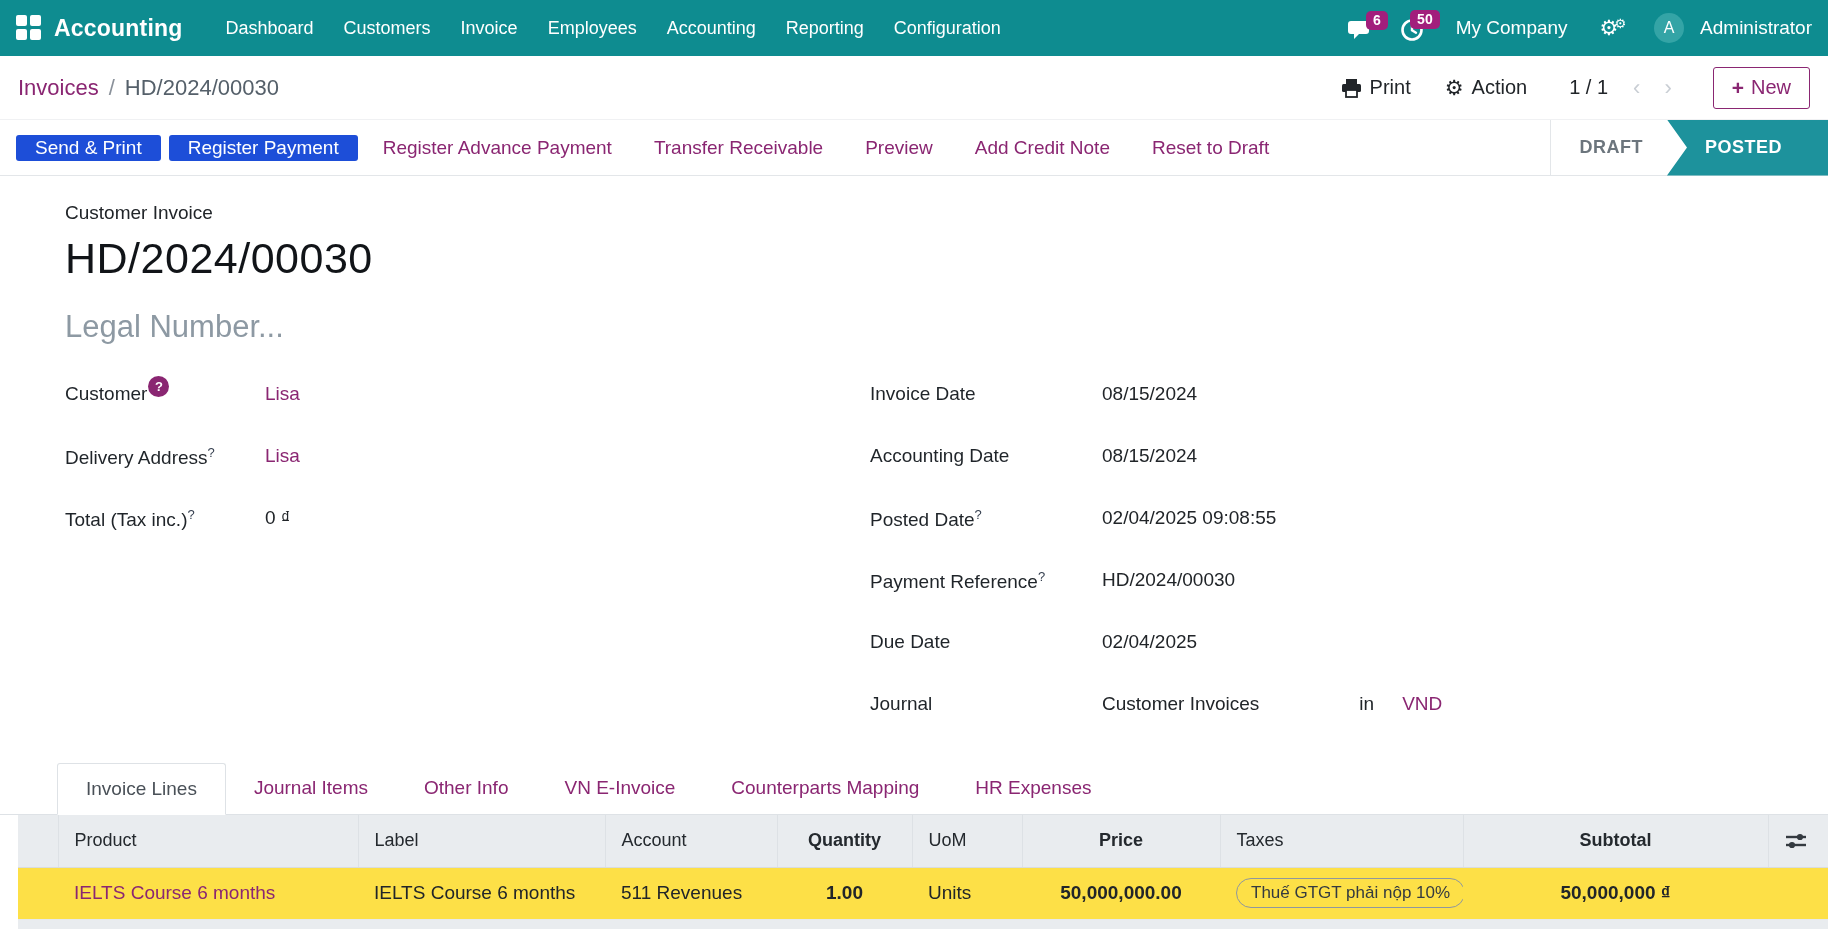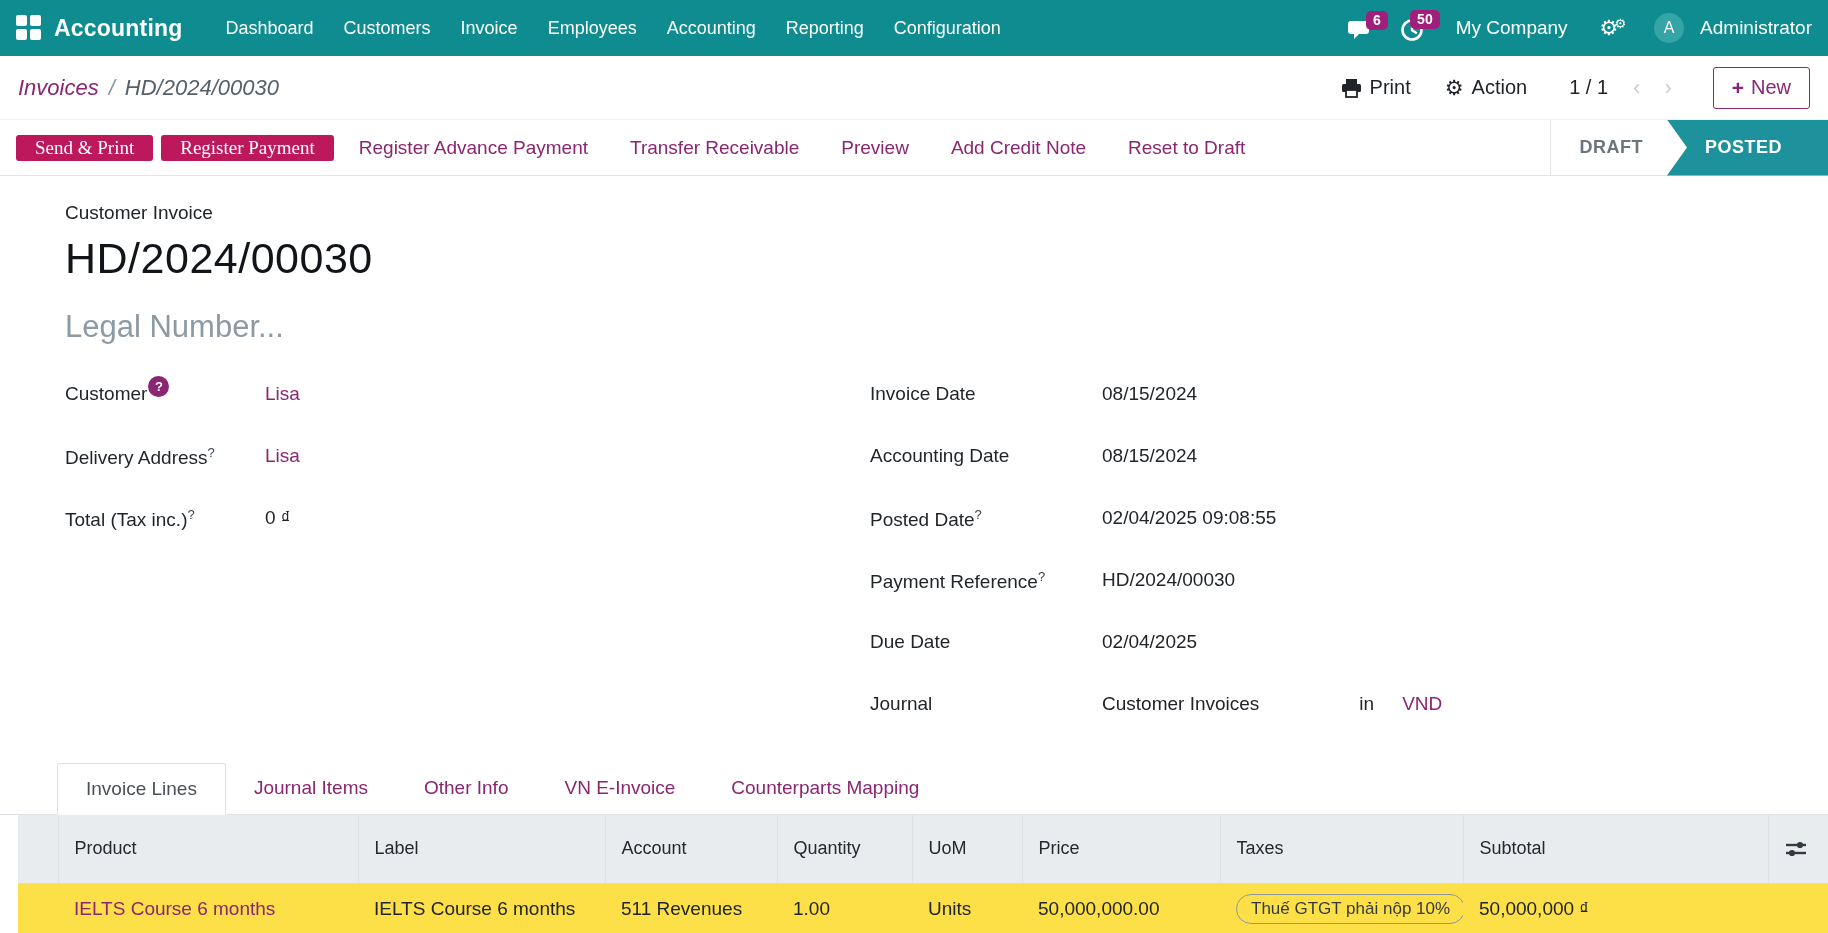--- a/index.html
+++ b/index.html
@@ -20,38 +20,38 @@
     font-size:14px; font-weight:700; border-radius:5px; padding:1px 7px; line-height:17px; }
   .company { font-size:19px; padding:0 14px; cursor:pointer; white-space:nowrap; }
   .cogs { font-size:21px; padding:0 10px; cursor:pointer; }
   .avatar { width:30px; height:30px; border-radius:50%; background:#34a4a6; color:#fff;
     display:flex; align-items:center; justify-content:center; font-size:16px; margin:0 8px 0 6px; }
   .username { font-size:19px; margin-right:4px; cursor:pointer; white-space:nowrap; }
 
   
   .controlpanel { height:64px; display:flex; align-items:center; padding:0 18px;
     border-bottom:1px solid #f0f1f3; }
-  .breadcrumb { font-size:22px; display:flex; align-items:center; gap:10px;font-style:italic; }
+  .breadcrumb { font-size:22px; display:flex; align-items:center; gap:10px; }
   .bc-link { color:#8a2672; cursor:pointer; }
   .bc-sep { color:#8a919a; }
   .bc-current { color:#55606a; }
   .cp-right { margin-left:auto; display:flex; align-items:center; gap:6px; }
   .cp-btn { display:flex; align-items:center; gap:8px; font-size:20px; color:#212529;
     padding:6px 14px; cursor:pointer; }
   .pager { font-size:20px; color:#212529; margin:0 10px 0 22px; }
   .pager-arrow { color:#c9ced4; padding:0 9px; font-size:22px; cursor:pointer; user-select:none; }
   .new-btn { border:1px solid #8a2672; color:#8a2672; background:#fff; font-size:20px;
     padding:8px 18px; border-radius:3px; margin-left:26px; cursor:pointer; display:flex;
     align-items:center; gap:7px; }
 
   
   .statusbar { height:56px; display:flex; align-items:center; border-bottom:1px solid #e3e6e9; }
   .sb-left { display:flex; align-items:center; gap:8px; padding-left:16px; flex:1; }
-  .btn-primary { background:#be185d; color:#fff; border:none; font-size:19px;
-    padding:2px 19px; border-radius:3px; cursor:pointer; font-family:Liberation Serif, serif; }
+  .btn-primary { background:#1d4ed8; color:#fff; border:none; font-size:19px;
+    padding:2px 19px; border-radius:3px; cursor:pointer; font-family:Liberation Sans, sans-serif; }
   .btn-flat { background:none; border:none; color:#8a2672; font-size:19px;
     padding:11px 17px; cursor:pointer; font-family:inherit; white-space:nowrap; }
   .sb-status { display:flex; align-items:center; align-self:stretch;
     border-left:1px solid #e3e6e9; }
   .st-draft { color:#6c757d; font-size:18px; font-weight:600; letter-spacing:.5px;
     padding:0 24px 0 28px; cursor:pointer; }
   .st-posted { background:#1d929c; color:#fff; font-size:18px; font-weight:600;
     letter-spacing:.5px; display:flex; align-items:center; height:56px;
     padding:0 46px 0 38px; clip-path:polygon(0 0,20px 50%,0 100%,100% 100%,100% 0); }
 
@@ -78,23 +78,23 @@
 
   
   .notebook { margin:8px 0 0 0; }
   .tabs { display:flex; padding-left:57px; border-bottom:1px solid #dee2e6; }
   .tab { font-size:19px; color:#8a2672; padding:14px 28px; cursor:pointer; white-space:nowrap; }
   .tab.active { color:#495057; background:#fff; border:1px solid #dee2e6; border-bottom:1px solid #fff;
     margin-bottom:-1px; border-top-left-radius:3px; border-top-right-radius:3px; }
 
   
   .o-table { margin-left:18px; width:1810px; border-collapse:collapse; table-layout:fixed; }
-  .o-table th { background:#e9ecef; height:68px; font-size:18px; font-weight:500; color:#24292e;
+  .o-table th { background:#e9ecef; height:52px; font-size:18px; font-weight:500; color:#24292e;
     text-align:left; padding:0 16px; border-right:1px solid #dde1e5; border-bottom:1px solid #d8dcdf; }
-  .o-table th.num, .o-table td.num { text-align:left; }
+  .o-table th.num, .o-table td.num { text-align:center;font-weight:bold; }
   .o-table th:last-child { border-right:none; }
   .o-table td { height:52px; font-size:19px; padding:0 16px; border-bottom:1px solid #e6e9ec;
     background:#fde047; white-space:nowrap; overflow:hidden; }
   .tax-pill { display:inline-block; border:1px solid #8f979e; border-radius:16px;
     padding:4px 14px; font-size:17px; color:#343a40; }
   .sliders-icon { cursor:pointer; }
   .bottom-strip { height:9px; background:#e9ecef; margin-left:18px; width:1810px; }
 
   svg { display:block; }
 </style>
@@ -245,20 +245,21 @@
   </div>
 </div>
 
 <div class="notebook">
   <div class="tabs">
     <div class="tab active">Invoice Lines</div>
     <div class="tab">Journal Items</div>
     <div class="tab">Other Info</div>
     <div class="tab">VN E-Invoice</div>
     <div class="tab">Counterparts Mapping</div>
+    <div class="tab">HR Expenses</div>
   </div>
 </div>
 
 <table class="o-table">
   <colgroup>
     <col style="width:40px">
       <col style="width:300px">
       <col style="width:247px">
       <col style="width:172px">
     <col style="width:135px">

